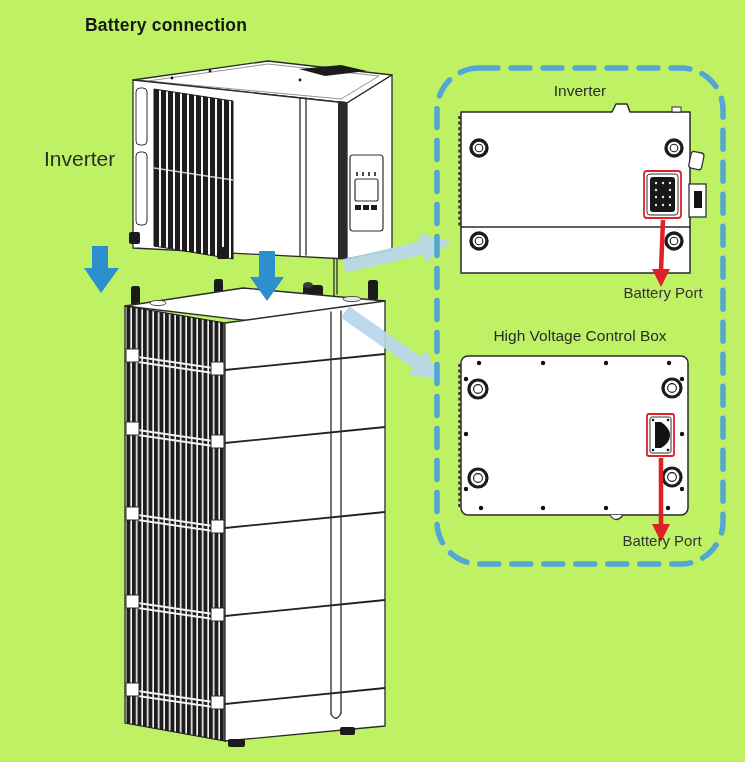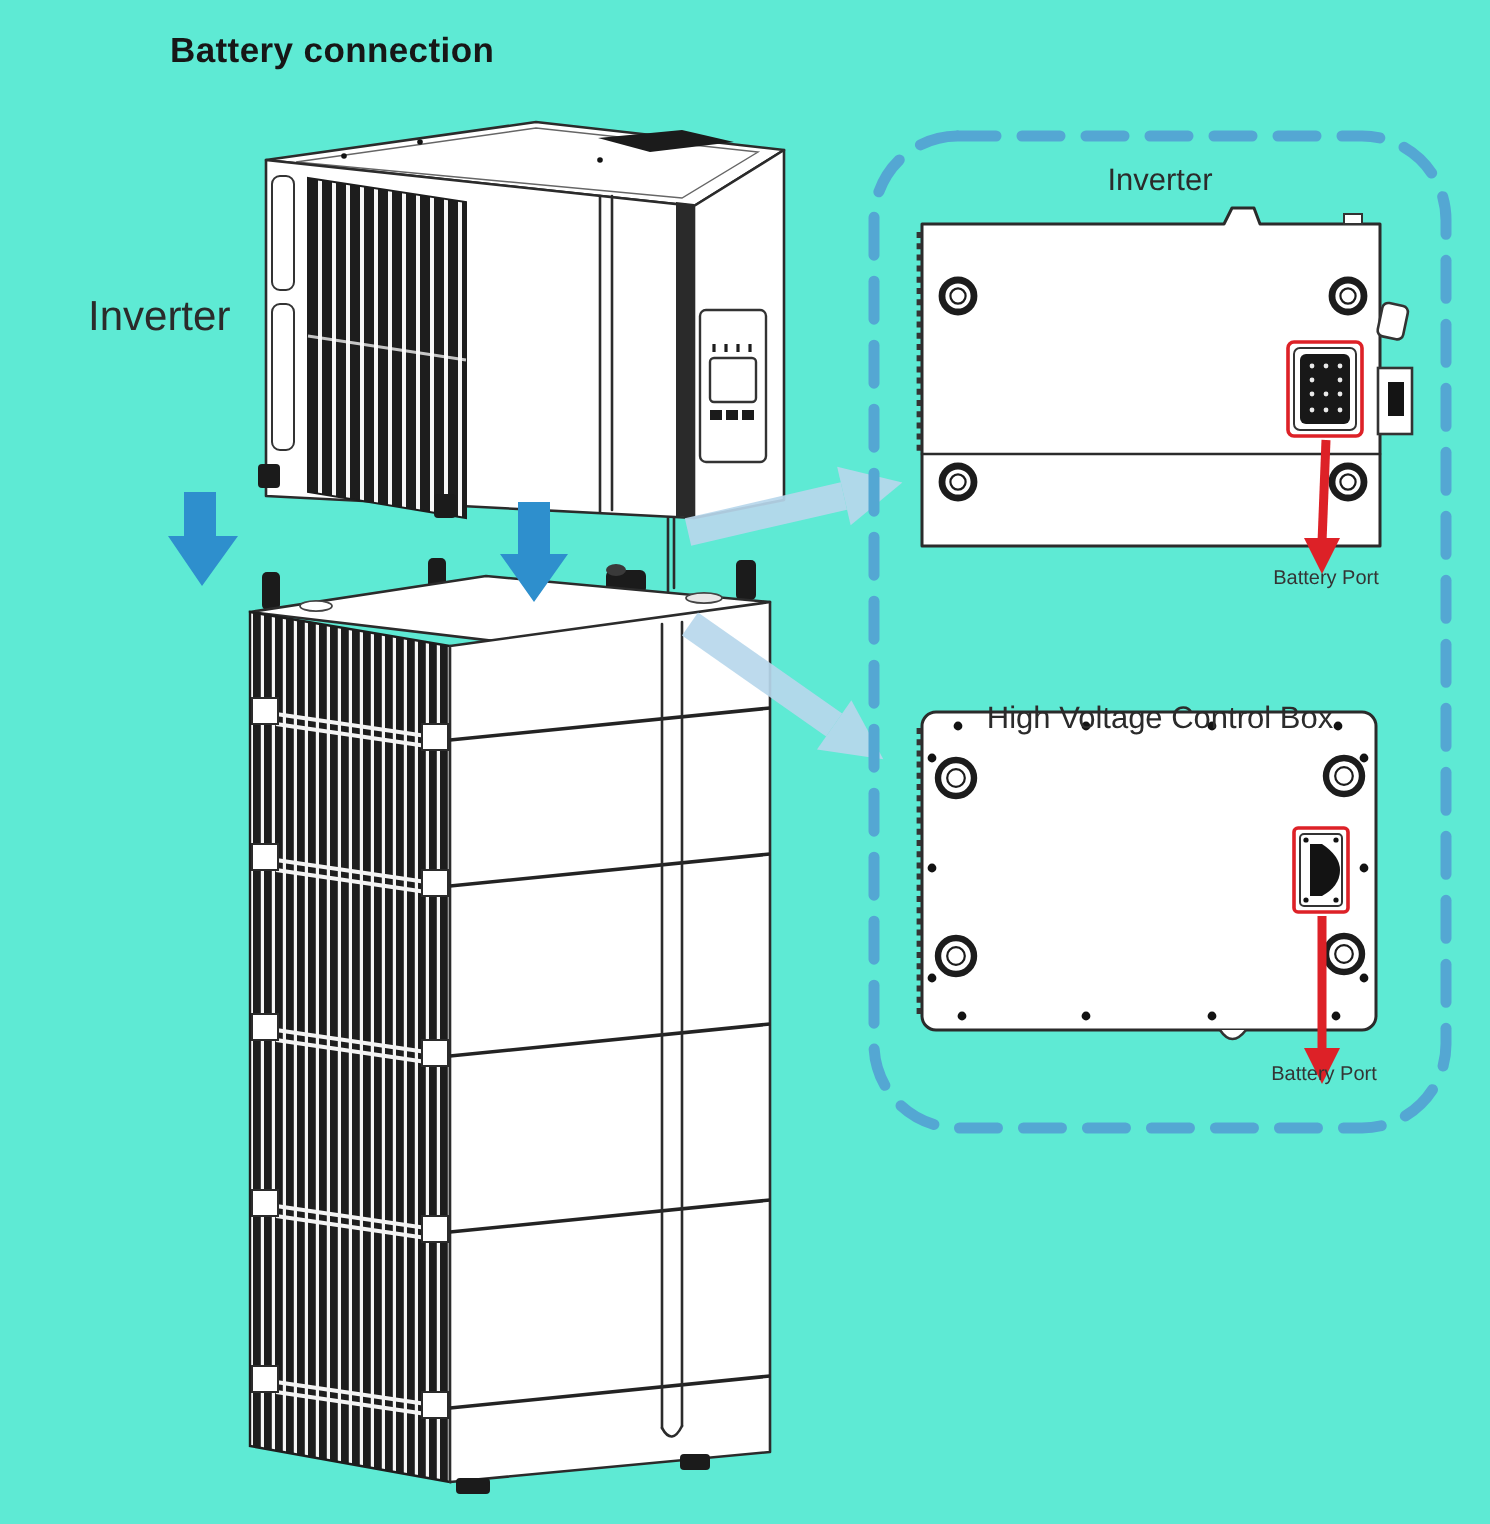--- a/index.html
+++ b/index.html
@@ -1,26 +1,26 @@
 <!DOCTYPE html>
 <html style="--blue: #2e8fcd; --lightblue: #b7d7ec; --dash: #54a7d3; --red: #dd2127; --lineart: #2b2b2b;"><head>
 <meta charset="utf-8">
 <style>
   html,body{margin:0;padding:0;background:#ffffff;}
   .canvas{
-    position:relative;width:745px;height:762px;background:#5eead4;overflow:hidden;
+    position:relative;width:745px;height:762px;background:#bef264;overflow:hidden;
     font-family:"Liberation Sans", sans-serif;color:#2f2f2f;
   }
   .canvas svg{position:absolute;left:0;top:0;}
   .lbl{position:absolute;white-space:pre-line;}
   .title{font-size:17.5px;font-weight:bold;color:#171717;letter-spacing:.2px;}
   .side-label{font-size:21px;color:#2b2b2b;}
   .center{text-align:center;}
   .inset-title{font-size:15.5px;color:#2b2b2b;}
-  .port-label{font-size:10px;color:#343434;}
+  .port-label{font-size:15px;color:#343434;}
   .line{stroke:var(--lineart);fill:none;stroke-width:1.3;stroke-linejoin:round;stroke-linecap:round;}
   .face{fill:#ffffff;stroke:var(--lineart);stroke-width:1.3;stroke-linejoin:round;}
   .dark{fill:#1b1b1b;stroke:none;}
   .blue-arrow{fill:var(--blue);}
   .light-arrow{fill:var(--lightblue);opacity:.92;}
   .red{stroke:var(--red);}
   .redfill{fill:var(--red);}
   .ringO{fill:none;stroke:#1c1c1c;}
   .dot{fill:#121212;}
 </style>
@@ -253,17 +253,17 @@
 
   <div class="lbl title" style="left:85px;top:15px;">Battery connection</div>
 
   <div class="lbl side-label" style="left:44px;top:147px;">Inverter</div>
 
 
   <div class="lbl inset-title center" style="left:437px;top:82px;width:286px;">Inverter</div>
 
   <div class="lbl port-label center" style="left:607px;top:284px;width:112px;">Battery Port</div>
 
-  <div class="lbl inset-title center" style="left:437px;top:327px;width:286px;margin-top:24px;">High Voltage Control Box</div>
+  <div class="lbl inset-title center" style="left:437px;top:327px;width:286px;">High Voltage Control Box</div>
 
   <div class="lbl port-label center" style="left:606px;top:532px;width:112px;">Battery Port</div>
 
 </div>
 
 </body></html>

